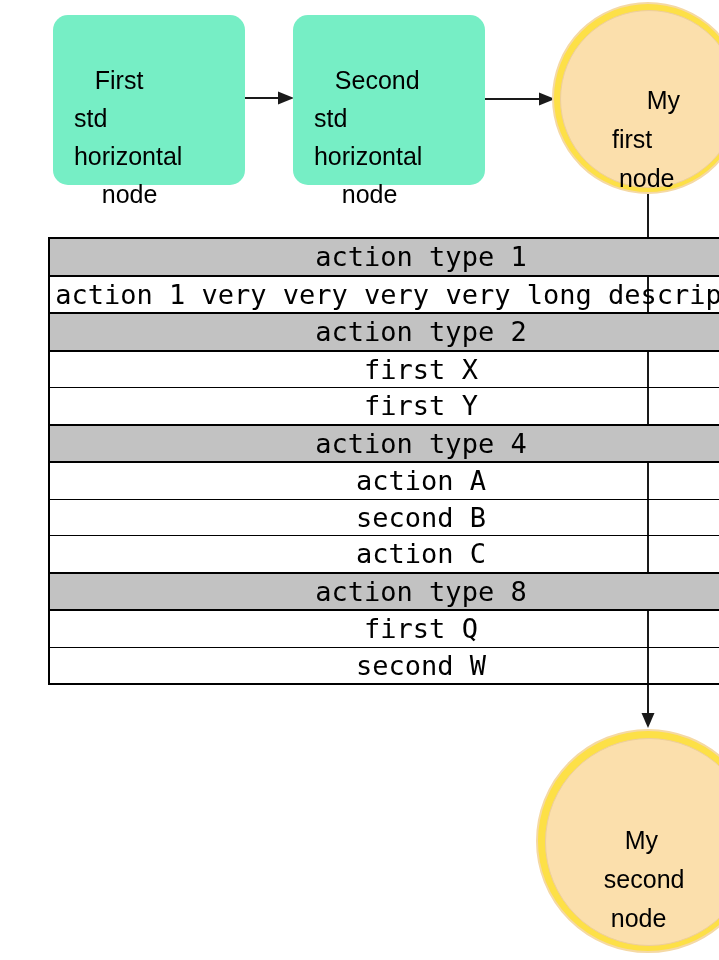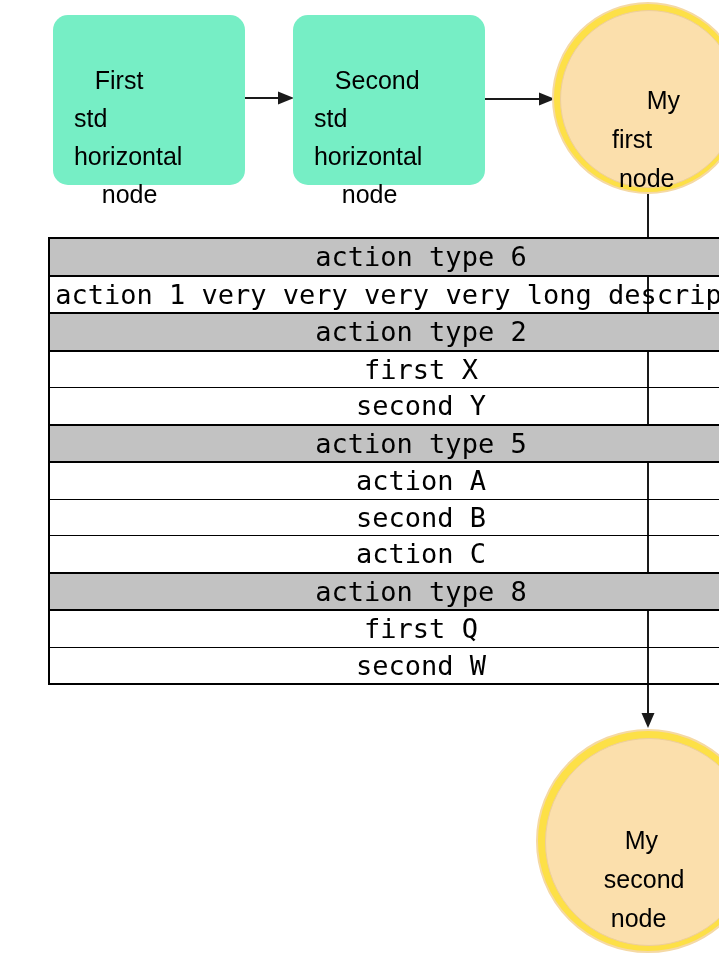--- a/index.html
+++ b/index.html
@@ -79,36 +79,36 @@
   <div class="cnode-outer c2-outer">
     <div class="cnode-inner c2-inner" style="background: rgb(251, 223, 172);">
       <span>My
    second
     node</span>
     </div>
   </div>
 
   <div class="atable">
       <div class="t-row header" style="background: rgb(194, 194, 194);">
-      <span>action type 6</span>
+      <span>action type 1</span>
     </div>
       <div class="t-row action">
       <span>action 1 very very very very long description</span>
     </div>
       <div class="t-row header" style="background: rgb(194, 194, 194);">
       <span>action type 2</span>
     </div>
       <div class="t-row action">
       <span>first X</span>
     </div>
       <div class="t-row action">
-      <span>second Y</span>
+      <span>first Y</span>
     </div>
       <div class="t-row header" style="background: rgb(194, 194, 194);">
-      <span>action type 5</span>
+      <span>action type 4</span>
     </div>
       <div class="t-row action">
       <span>action A</span>
     </div>
       <div class="t-row action">
       <span>second B</span>
     </div>
       <div class="t-row action">
       <span>action C</span>
     </div>

